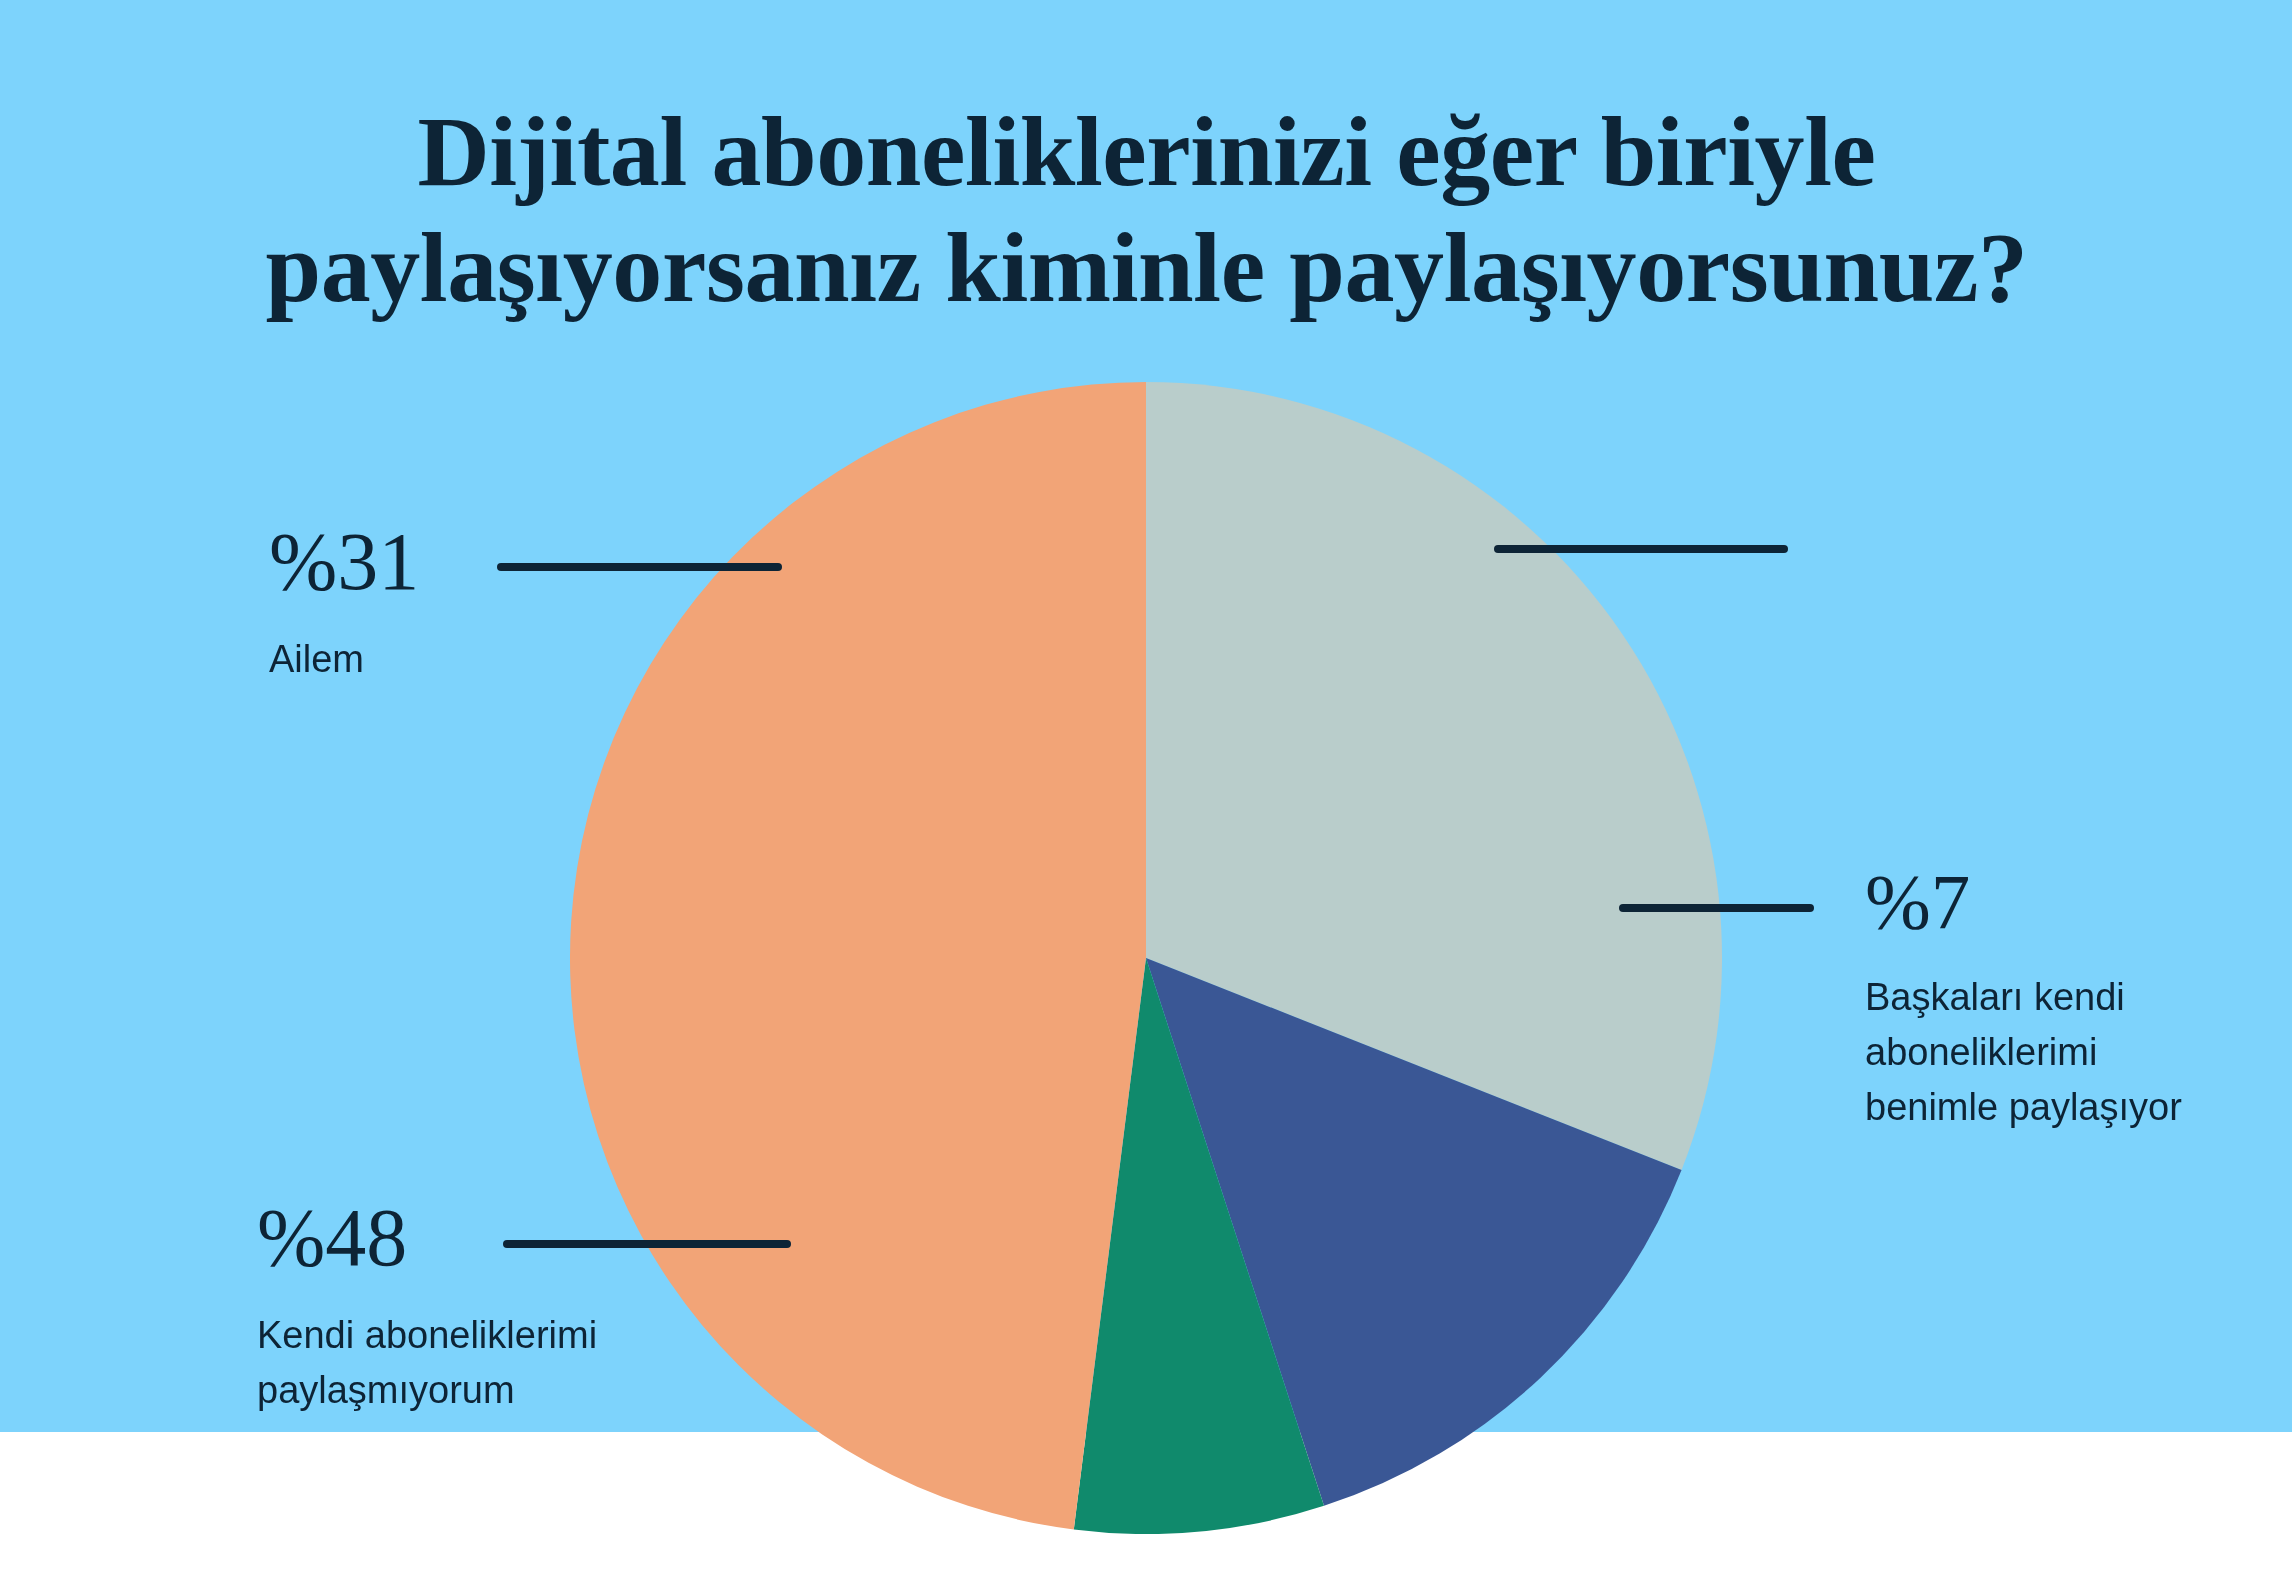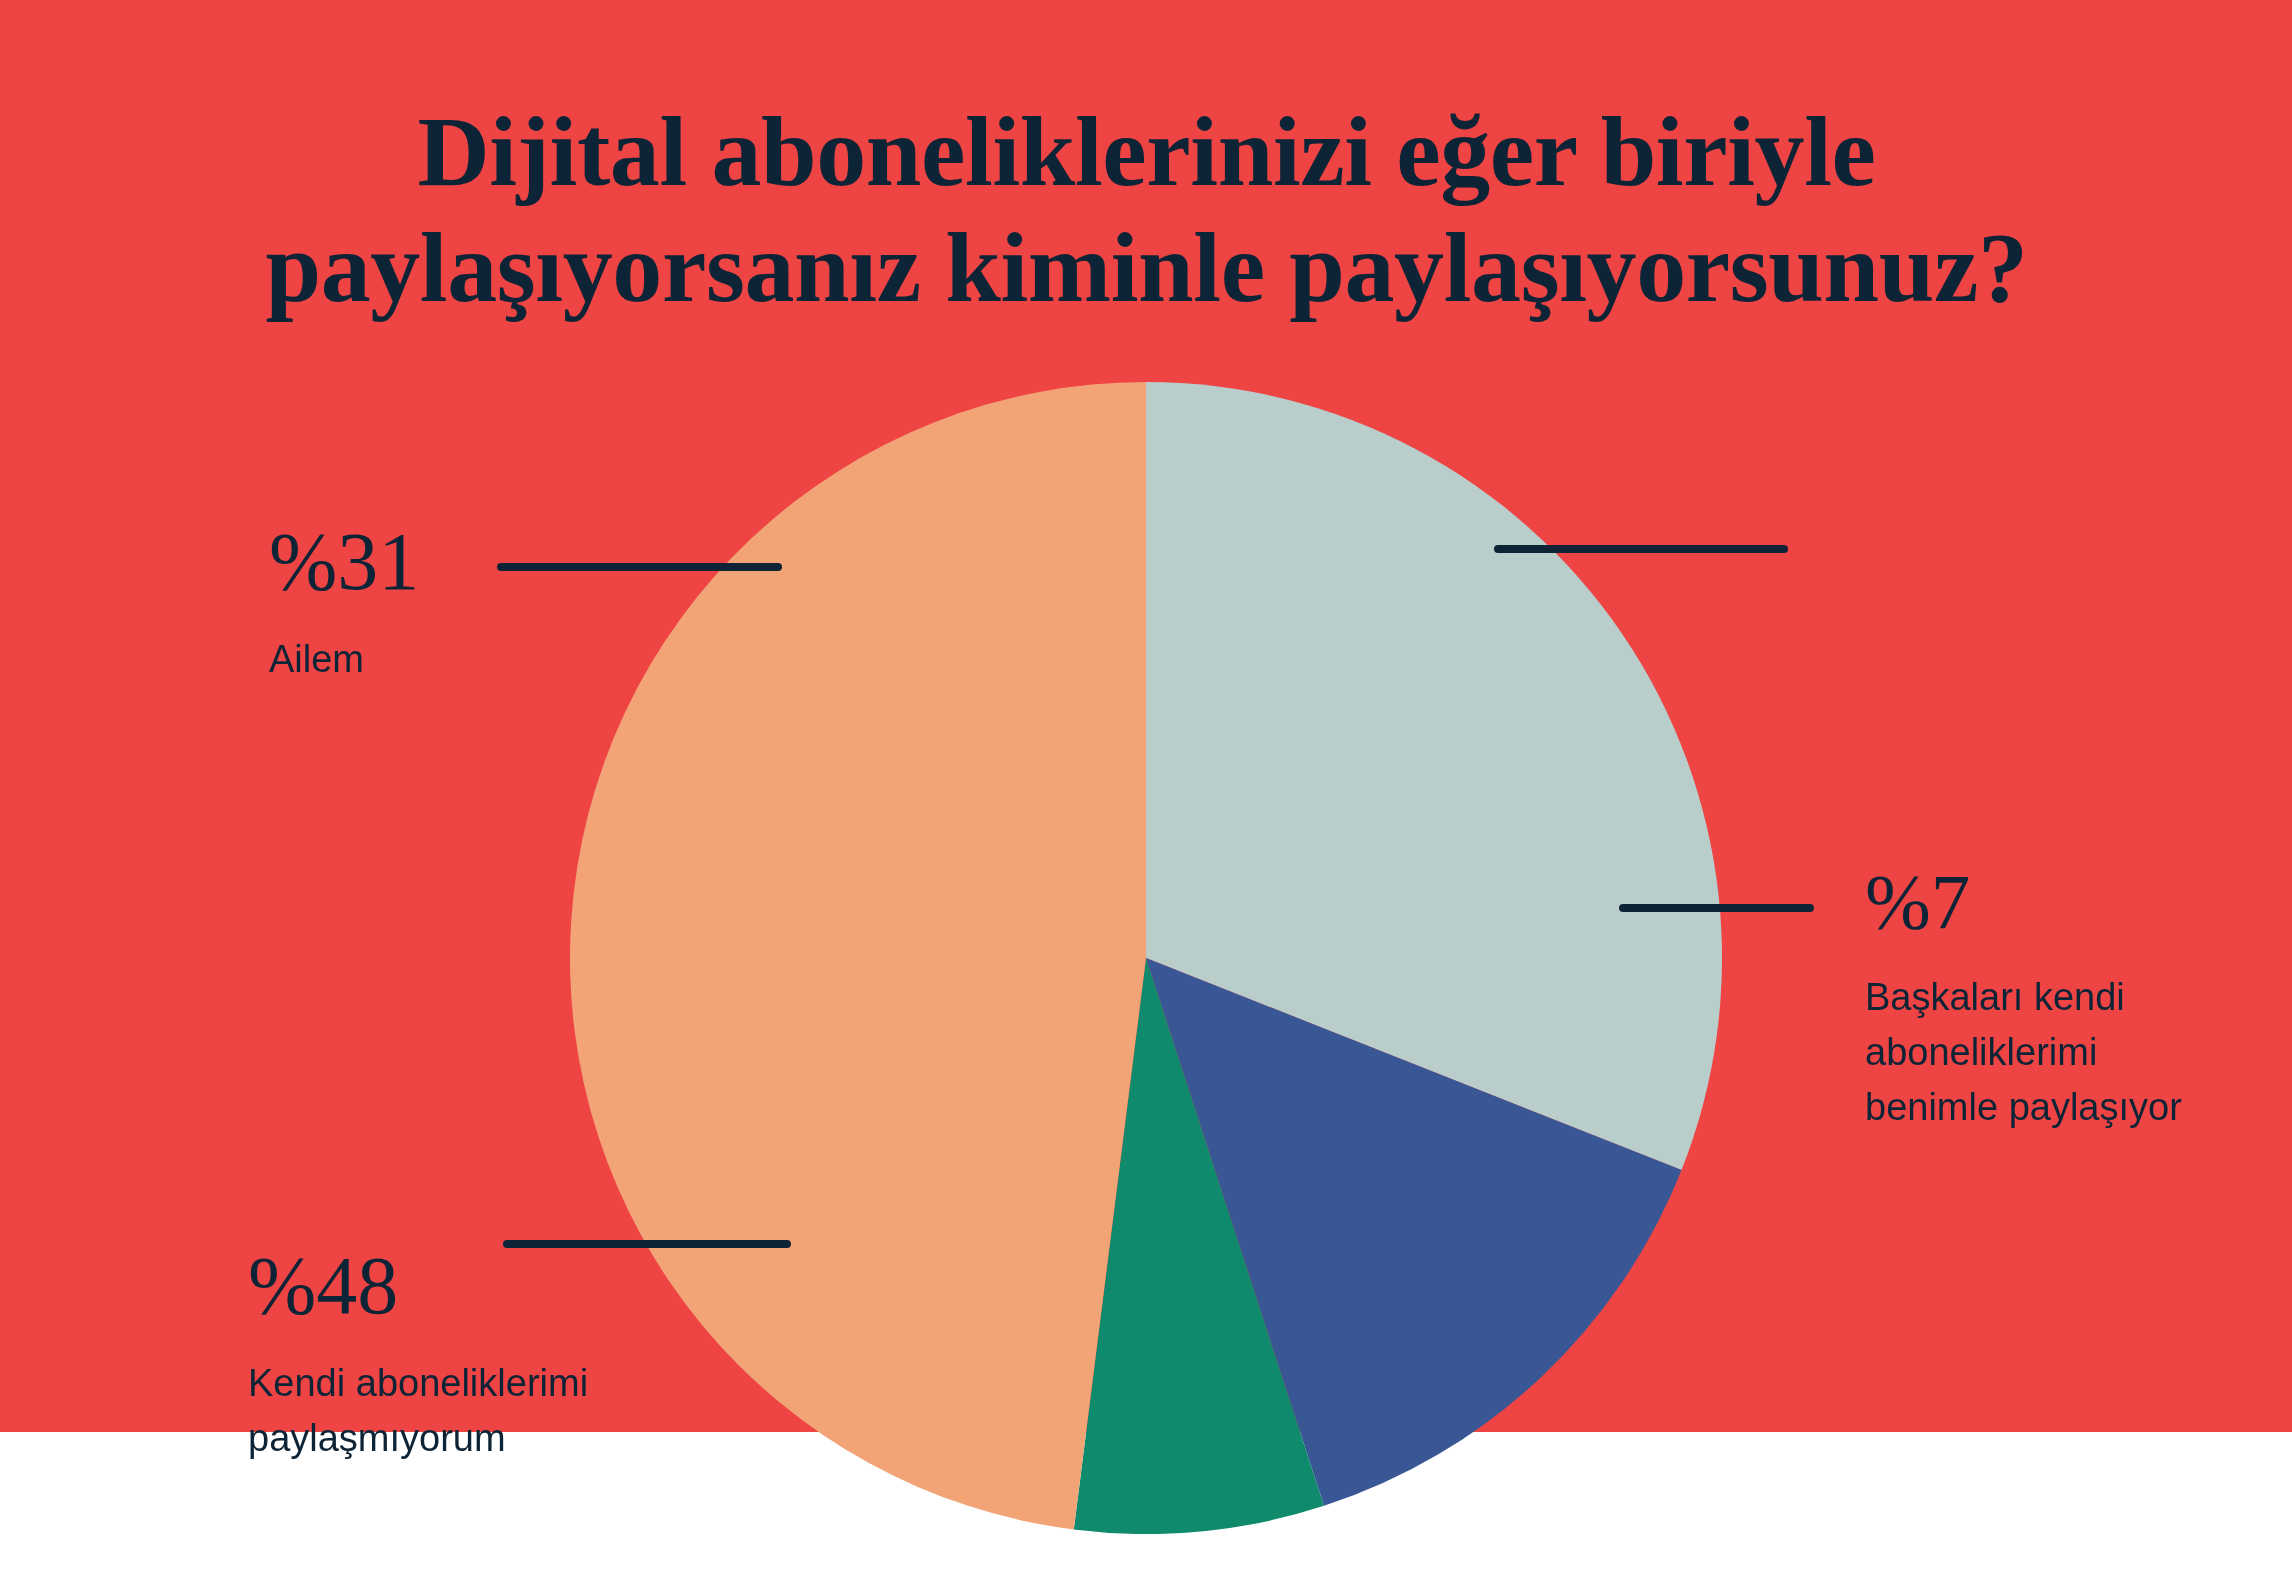--- a/index.html
+++ b/index.html
@@ -13,21 +13,21 @@
     font-family: "Liberation Sans", sans-serif;
     color: #0d2436;
     overflow: hidden;
     position: relative;
   }
 
   #page {
     position: relative;
     width: 2293px;
     height: 1432px;
-    background: #ef4444;
+    background: #7dd3fc;
   }
 
   
   #chart-title {
     position: absolute;
     left: 0;
     top: 27px;
     width: 2293px;
     text-align: center;
     font-family: "Liberation Serif", "DejaVu Serif", serif;
@@ -78,21 +78,21 @@
     font-weight: 400;
     font-size: 38px;
     line-height: 1.45;
     color: #0d2436;
     white-space: pre-line;
   }
 
   #callout-family  { left: 269px;  top: 521px;  width: 376px; }
   #callout-friends { left: 1836px; top: 503px;  width: 421px; }
   #callout-others  { left: 1865px; top: 862px;  width: 421px; }
-  #callout-noshare { left: 248px;  top: 1197px; width: 502px; margin-top: 48px; }
+  #callout-noshare { left: 257px;  top: 1197px; width: 502px; }
 
   .pct.small { font-size: 79px; }
 </style>
 </head>
 <body>
 
 <div id="page">
 
   <h1 id="chart-title">Dijital aboneliklerinizi eğer biriyle paylaşıyorsanız kiminle paylaşıyorsunuz?</h1>
 

